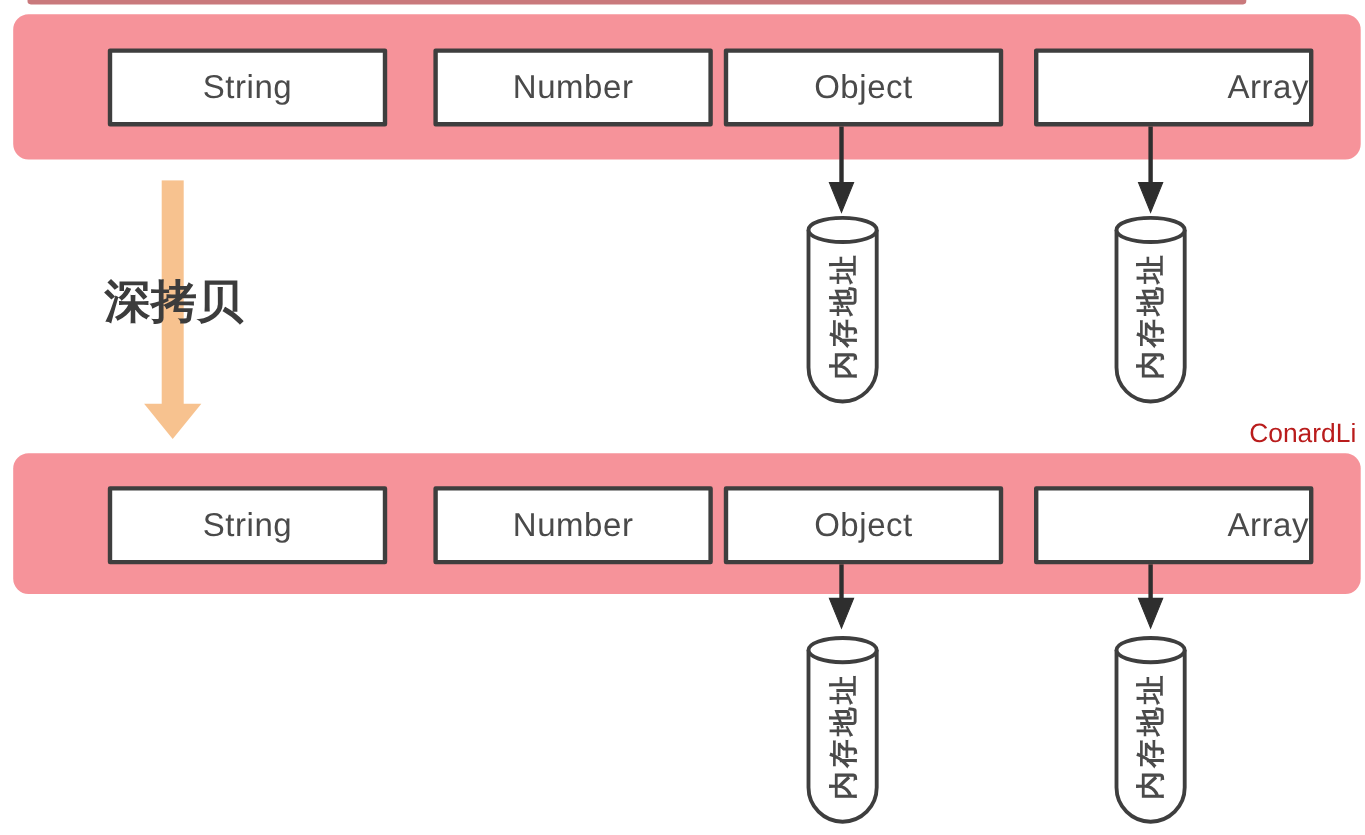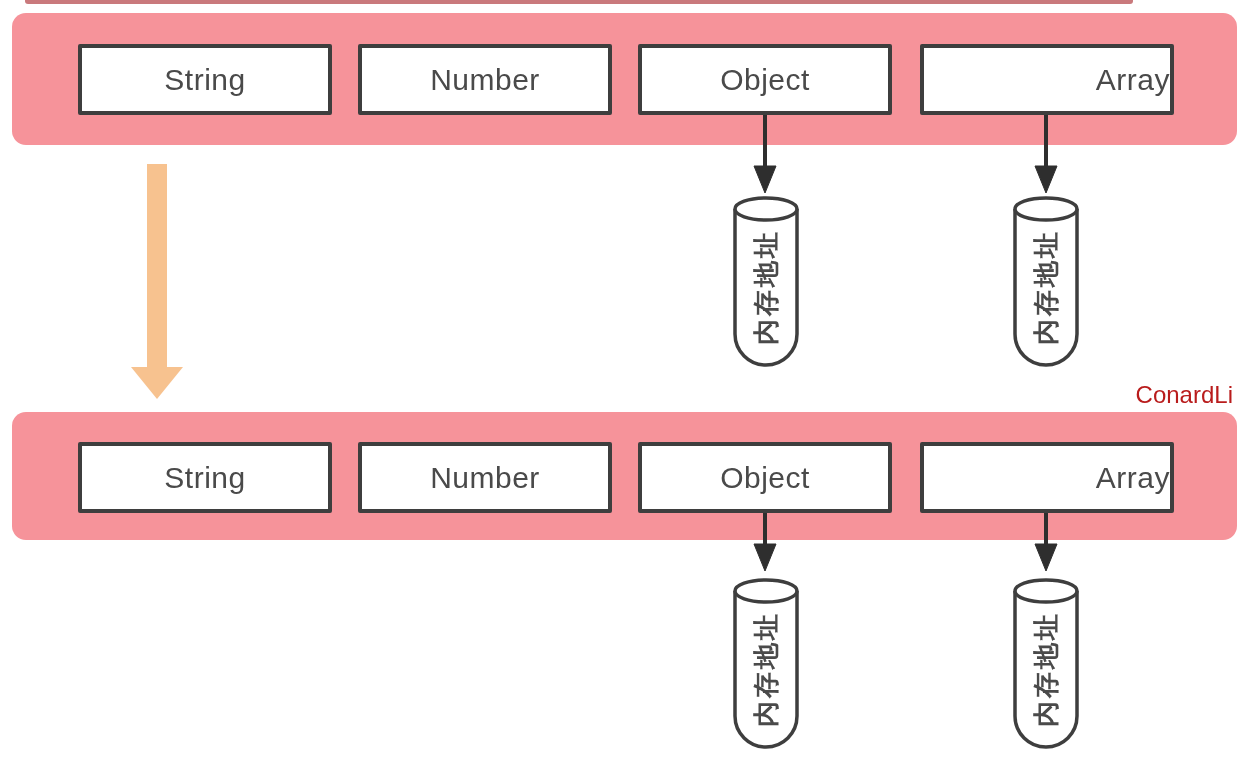--- a/index.html
+++ b/index.html
@@ -18,26 +18,26 @@
     position:absolute;left:12px;width:1225px;
     background:#f6939a;border-radius:14px;
   }
   .bar-top{top:13px;height:132px;}
   .bar-bottom{top:412px;height:128px;}
   .type-box{
     position:absolute;width:254px;height:71px;
     background:#ffffff;border:4px solid #3e3e3e;border-radius:2px;
     box-sizing:border-box;
     display:flex;align-items:center;justify-content:center;
-    font-size:30px;color:#4a4a4a;letter-spacing:.5px;
+    font-size:30px;color:#4a4a4a;letter-spacing:.5px;margin-left:20px;
   }
   .row1 .type-box{top:31px;}
   .row2 .type-box{top:30px;}
   .pos-0{left:66px;}
-  .pos-1{left:346px;}
+  .pos-1{left:362px;}
   .pos-2{left:626px;text-align:center;}
   .pos-3{left:908px;justify-content:flex-end;}
   .overlay{position:absolute;left:0;top:0;width:1241px;height:759px;}
   .cyl-label{
     position:absolute;width:150px;height:30px;
     display:flex;align-items:center;justify-content:center;
     font-size:26px;font-weight:600;color:#4a4a4a;letter-spacing:3px;
     transform:rotate(-90deg);
     white-space:nowrap;
   }
@@ -123,16 +123,17 @@
       <path d="M1015,591 L1015,716 A31,31 0 0 0 1077,716 L1077,591"></path>
       <ellipse cx="1046" cy="591" rx="31" ry="11"></ellipse>
     </g>
   </svg>
 
   <div class="cyl-label" style="left:691px;top:272px;">内存地址</div>
   <div class="cyl-label" style="left:971px;top:272px;">内存地址</div>
   <div class="cyl-label" style="left:691px;top:654px;">内存地址</div>
   <div class="cyl-label" style="left:971px;top:654px;">内存地址</div>
 
+  <div class="deep-copy-label">深拷贝</div>
 
   <div class="watermark">ConardLi</div>
 
 </div>
 
 </body></html>

